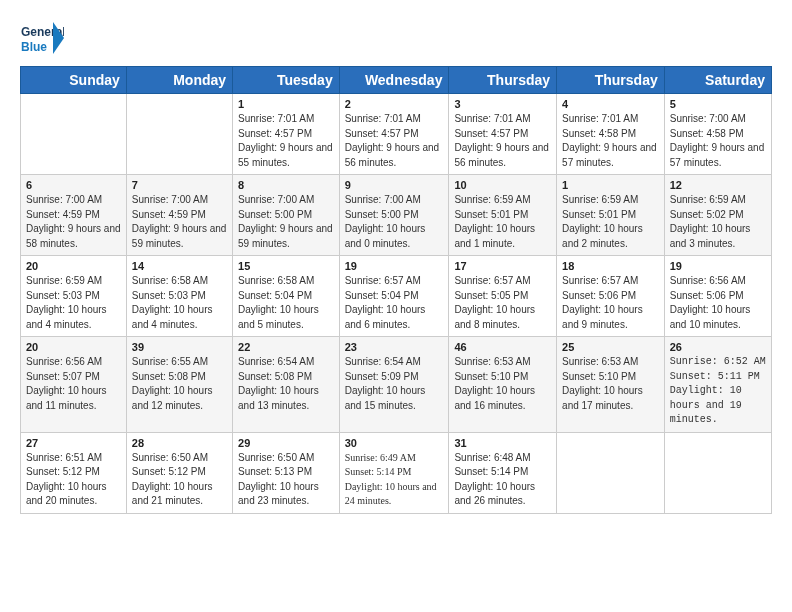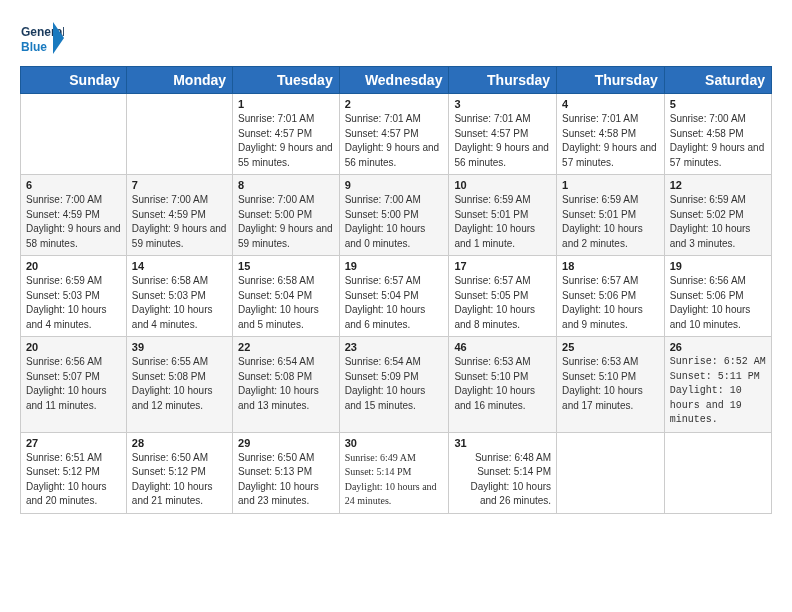--- a/index.html
+++ b/index.html
@@ -297,21 +297,21 @@
 Daylight: 10 hours and 23 minutes.</div>
           </td>
           <td>
             <div class="day-num">30</div>
             <div class="day-info" style="white-space: pre-line; font-family: Liberation Serif, serif;">Sunrise: 6:49 AM
 Sunset: 5:14 PM
 Daylight: 10 hours and 24 minutes.</div>
           </td>
           <td>
             <div class="day-num">31</div>
-            <div class="day-info" style="white-space: pre-line; text-align: right;">Sunrise: 6:48 AM
+            <div class="day-info" style="white-space: pre-line;">Sunrise: 6:48 AM
 Sunset: 5:14 PM
 Daylight: 10 hours and 26 minutes.</div>
           </td>
           <td class="empty"></td>
           <td class="empty"></td>
         </tr>
       </tbody>
   </table>
 </div>
 

